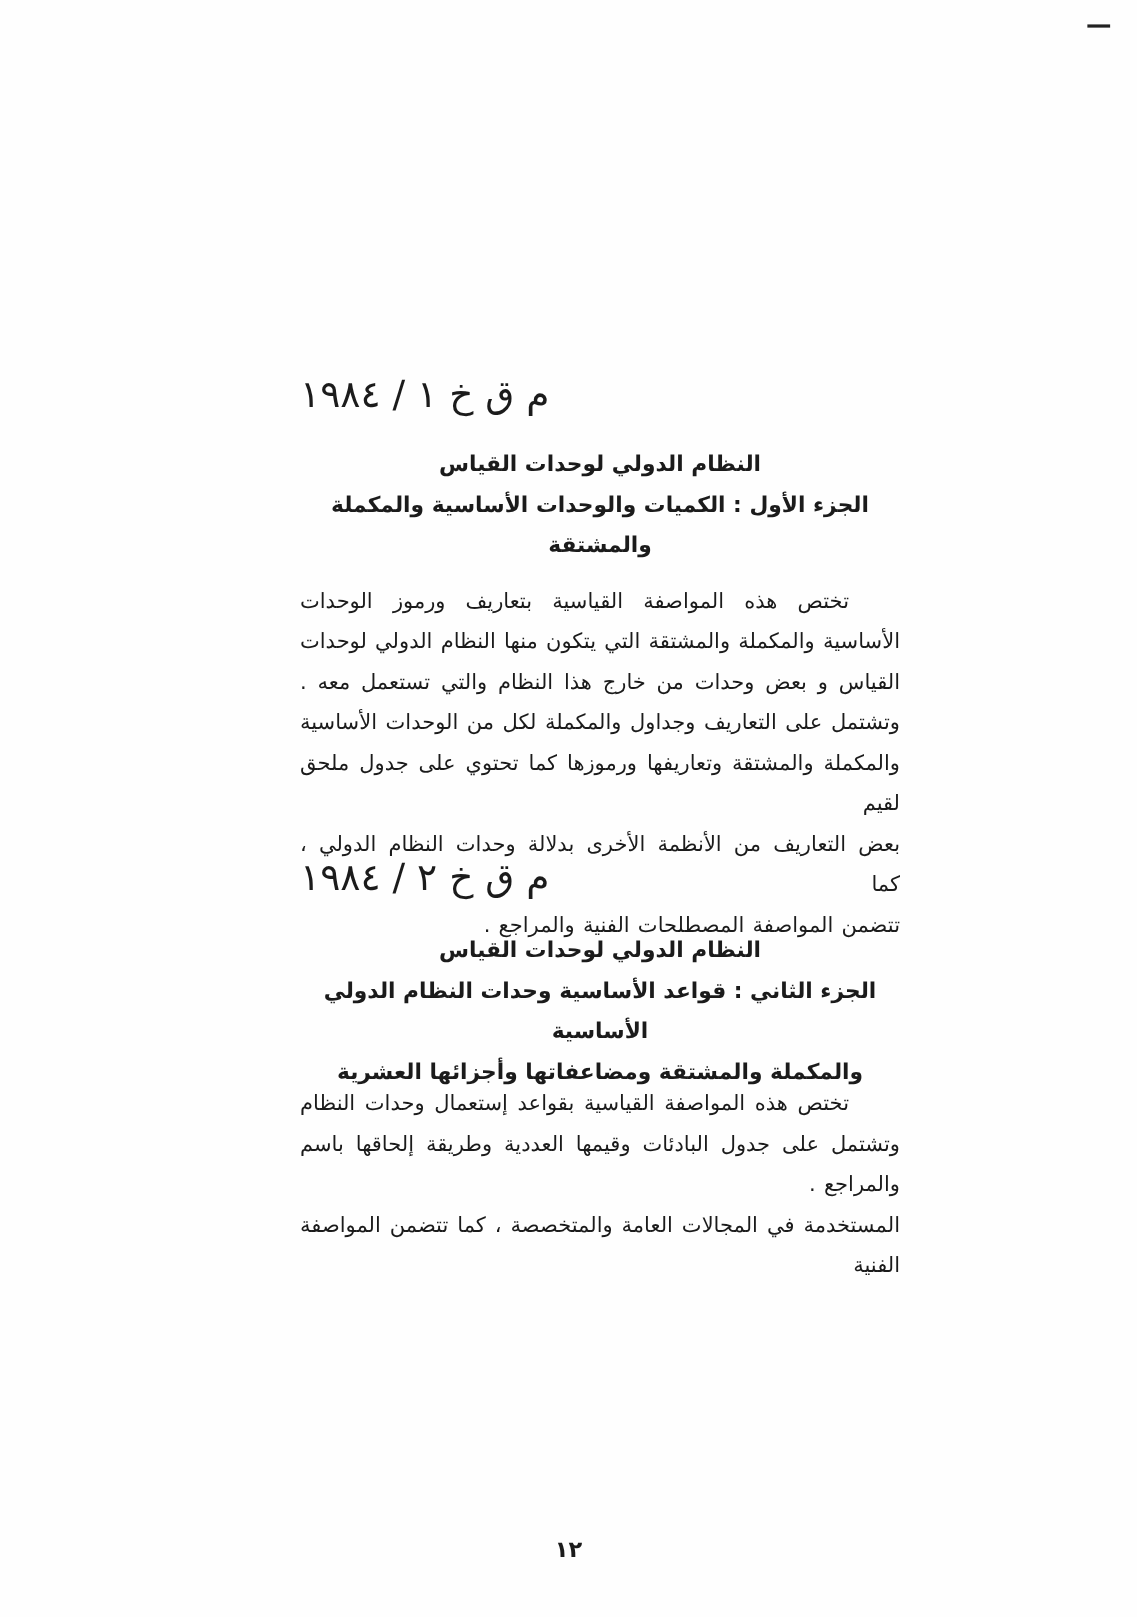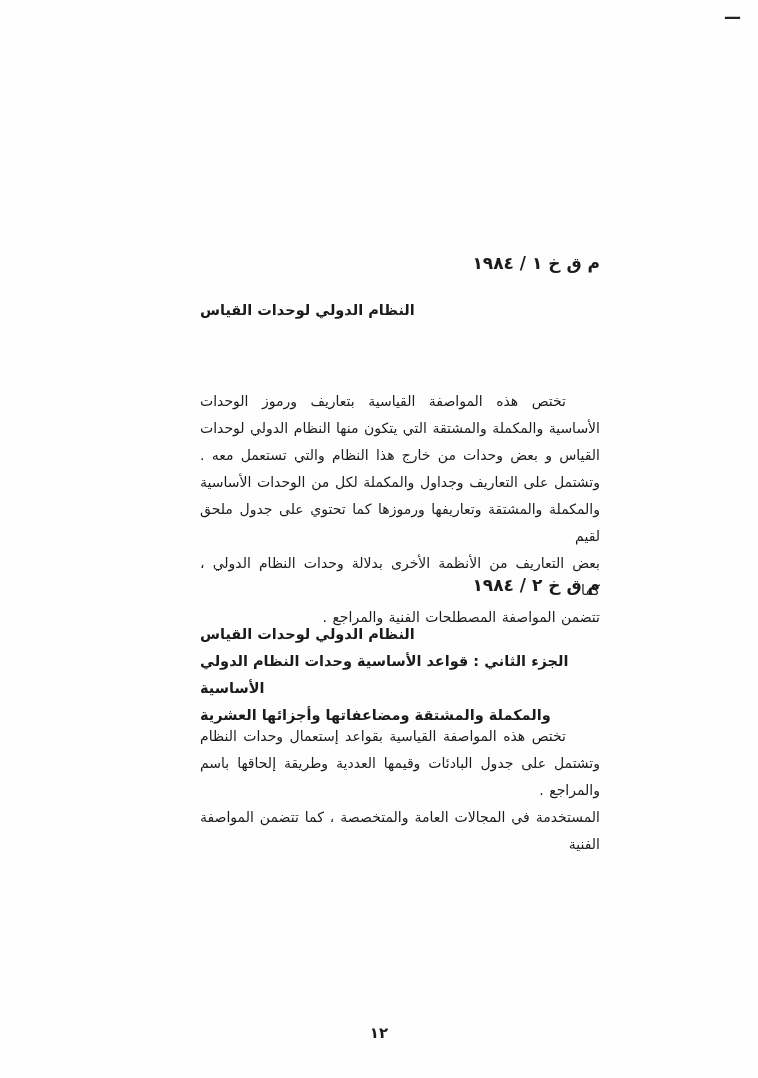--- a/index.html
+++ b/index.html
@@ -32,36 +32,36 @@
     position: absolute;
     left: 200px;
     top: 0;
     width: 400px;
     direction: rtl;
     unicode-bidi: embed;
   }
   .doc-code {
     position: absolute;
     width: 100%;
-    text-align: right;
-    font-size: 17px;
-    font-weight: bold;
+    text-align: left;
+    font-size: 25px;
+    font-weight: normal;
     letter-spacing: 1px;
     line-height: 26px;
   }
   .doc-code.sec1 { top: 250px; }
   .doc-code.sec2 { top: 572px; }
   .section-title {
     position: absolute;
     width: 100%;
   }
   .section-title.sec1 { top: 297px; }
   .section-title.sec2 { top: 621px; }
   .title-line {
-    text-align: left;
+    text-align: center;
     font-weight: bold;
     font-size: 14.5px;
     line-height: 27px;
   }
   .section-body {
     position: absolute;
     width: 100%;
   }
   .section-body.sec1 { top: 388px; }
   .section-body.sec2 { top: 723px; }
@@ -91,20 +91,21 @@
 <div class="page">
 
   <div class="dash-mark">—</div>
 
   <div class="content">
 
     <div class="doc-code sec1">م ق خ ١ / ١٩٨٤</div>
 
     <div class="section-title sec1">
         <div class="title-line first">النظام الدولي لوحدات القياس</div>
+        <div class="title-line last">الجزء الأول : الكميات والوحدات الأساسية والمكملة والمشتقة</div>
       </div>
 
     <div class="section-body sec1">
         <div class="body-line first">تختص هذه المواصفة القياسية بتعاريف ورموز الوحدات</div>
         <div class="body-line">الأساسية والمكملة والمشتقة التي يتكون منها النظام الدولي لوحدات</div>
         <div class="body-line">القياس و بعض وحدات من خارج هذا النظام والتي تستعمل معه .</div>
         <div class="body-line">وتشتمل على التعاريف وجداول والمكملة لكل من الوحدات الأساسية</div>
         <div class="body-line">والمكملة والمشتقة وتعاريفها ورموزها كما تحتوي على جدول ملحق لقيم</div>
         <div class="body-line">بعض التعاريف من الأنظمة الأخرى بدلالة وحدات النظام الدولي ، كما</div>
         <div class="body-line last">تتضمن المواصفة المصطلحات الفنية والمراجع .</div>

